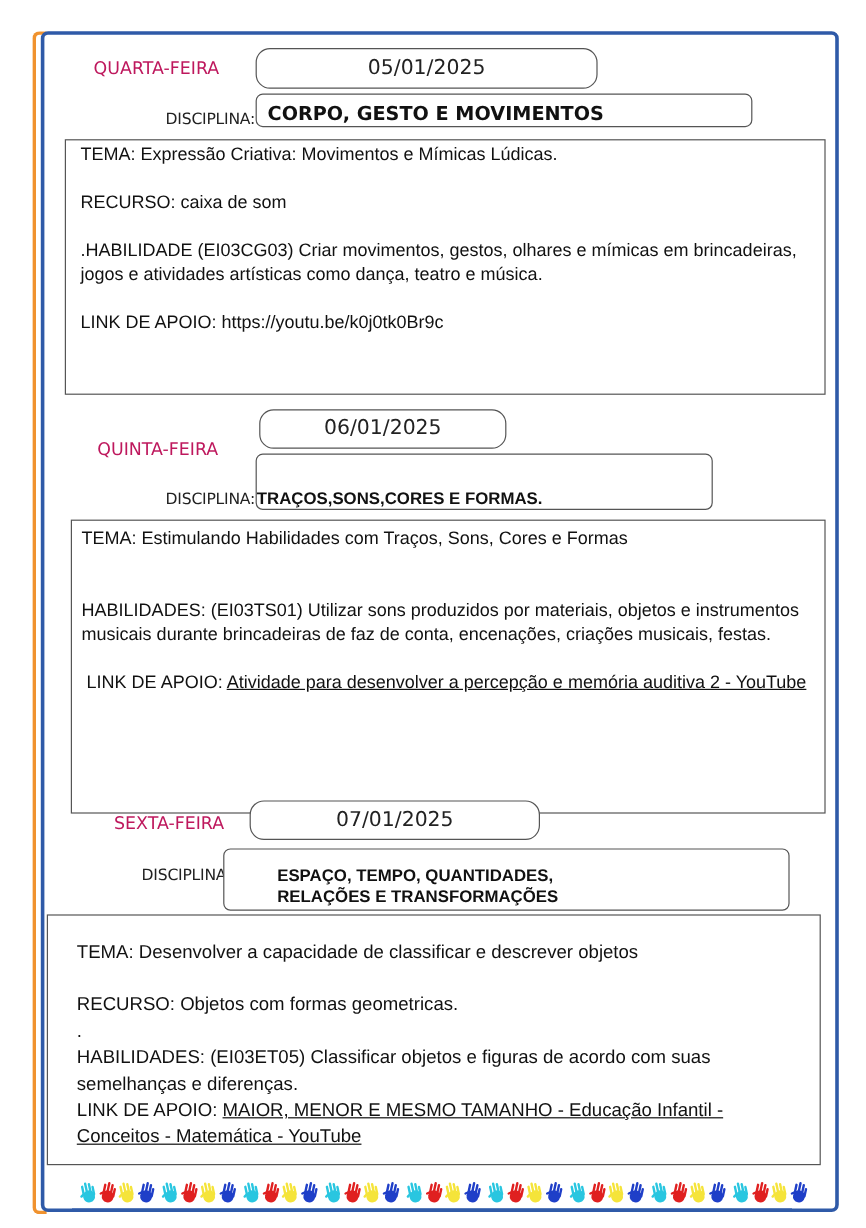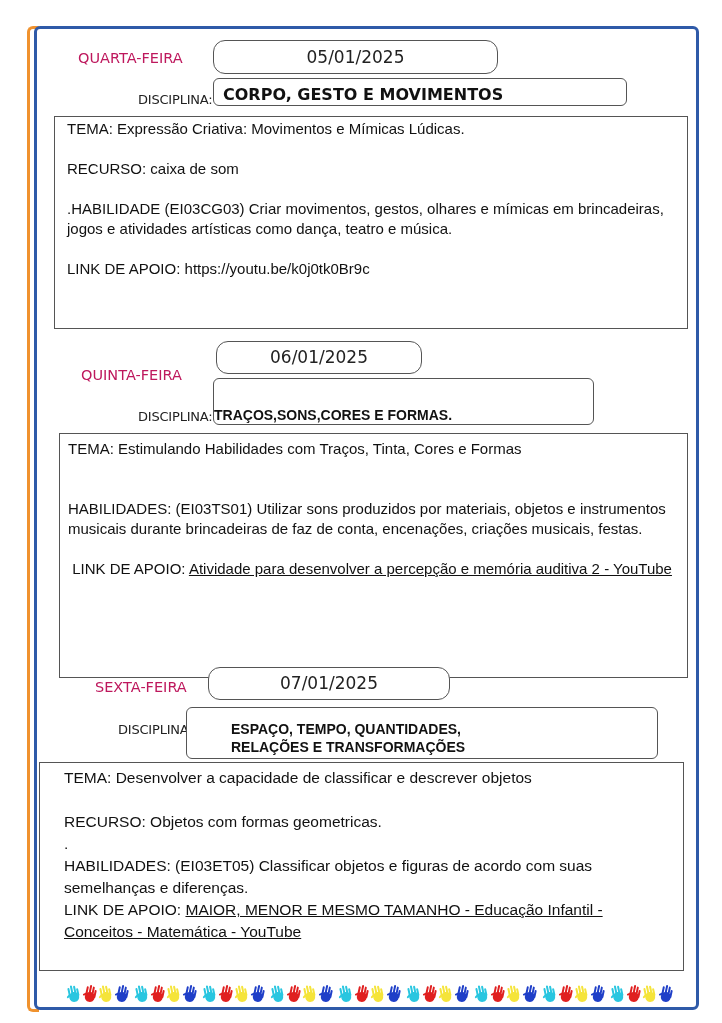--- a/index.html
+++ b/index.html
@@ -47,38 +47,38 @@
   <p><span>LINK DE APOIO: </span><span>https://youtu.be/k0j0tk0Br9c</span></p>
 </div>
 
 <div class="abs date-box" style="left:216px; top:341px; width:206px; height:33px; line-height:31px;">06/01/2025</div>
 <div class="abs day-label" style="left:81px; top:367px;">QUINTA-FEIRA</div>
 <div class="abs disc-label" style="left:138px; top:409px;">DISCIPLINA:</div>
 <div class="abs disc-box" style="left:213px; top:378px; width:381px; height:47px;">
   <div class="disc-text" style="position:absolute; left:0; right:0; top:16px; text-align:left; font-size:14px;margin-top:12px;">TRAÇOS,SONS,CORES E FORMAS.</div>
 </div>
 <div class="abs content-box" style="left:59px; top:433px; width:629px; height:245px; padding:5px 8px;">
-  <p>TEMA: Estimulando Habilidades com Traços, Tinta, Cores e Formas</p>
+  <p>TEMA: Estimulando Habilidades com Traços, Sons, Cores e Formas</p>
   <div class="gap"></div>
   <div class="gap"></div>
   <p>HABILIDADES: (EI03TS01) Utilizar sons produzidos por materiais, objetos e instrumentos musicais durante brincadeiras de faz de conta, encenações, criações musicais, festas.</p>
   <div class="gap"></div>
   <p><span style="white-space:pre;"> LINK DE APOIO: </span><span class="u">Atividade para desenvolver a percepção e memória auditiva 2 - YouTube</span></p>
 </div>
 
 <div class="abs day-label" style="left:95px; top:679px;">SEXTA-FEIRA</div>
 <div class="abs date-box" style="left:208px; top:667px; width:242px; height:33px; line-height:31px;">07/01/2025</div>
 <div class="abs disc-label" style="left:118px; top:722px;">DISCIPLINA:</div>
 <div class="abs disc-box" style="left:186px; top:707px; width:472px; height:52px;">
   <div class="disc-text" style="position:absolute; left:44px; top:12px; font-size:14px; line-height:18px;">
     <div>ESPAÇO, TEMPO, QUANTIDADES,</div>
     <div>RELAÇÕES E TRANSFORMAÇÕES</div>
   </div>
 </div>
-<div class="abs content-box" style="left:39px; top:762px; width:645px; height:209px; padding:4px 24px; font-size:15.5px; line-height:22px;">
+<div class="abs content-box" style="left:39px; top:762px; width:645px; height:209px; padding:20px 24px; font-size:15.5px; line-height:22px;">
   <p>TEMA:  Desenvolver a capacidade de classificar e descrever objetos</p>
   <div style="height:22px;"></div>
   <p>RECURSO: Objetos com formas geometricas.</p>
   <p style="height:22px;">.</p>
   <p>HABILIDADES: (EI03ET05) Classificar objetos e figuras de acordo com suas semelhanças e diferenças.</p>
   <p><span>LINK DE APOIO: </span><span class="u">MAIOR, MENOR E MESMO TAMANHO - Educação Infantil - Conceitos - Matemática - YouTube</span></p>
 </div>
 
 <div class="abs hands" id="hands">
     <div class="hand-group">

